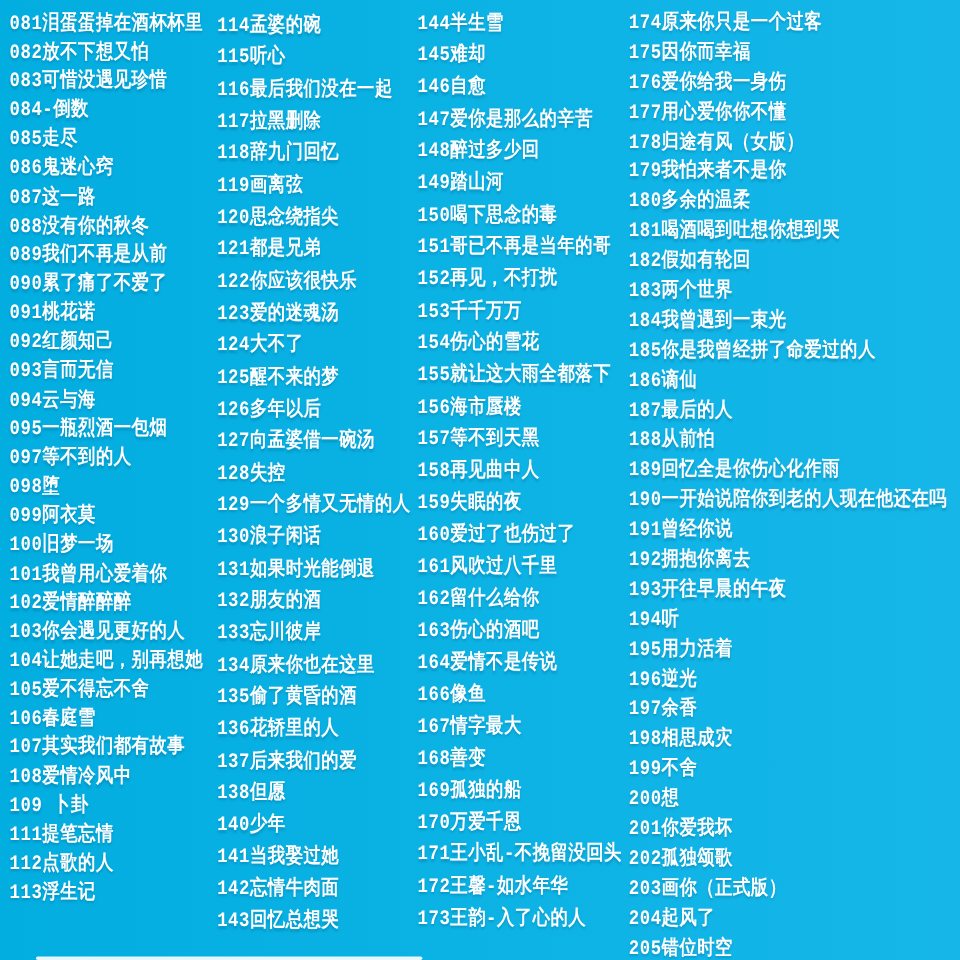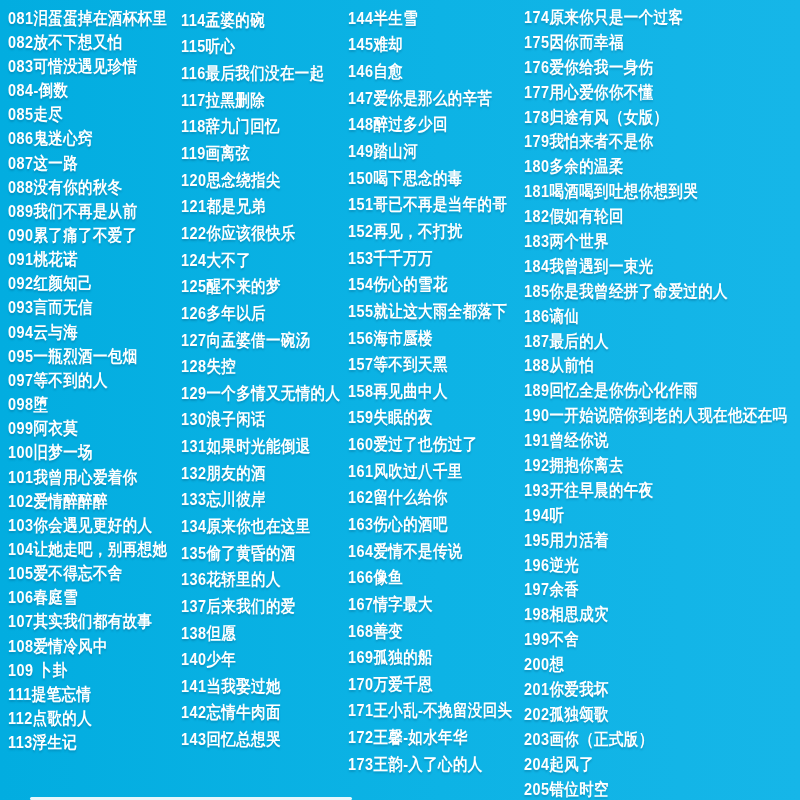--- a/index.html
+++ b/index.html
@@ -1,21 +1,21 @@
 <!DOCTYPE html>
 <html><head>
 <meta charset="utf-8">
 <style>
   html,body{margin:0;padding:0;}
   .page{
     position:relative;
     width:800px;height:800px;
     overflow:hidden;
     background:linear-gradient(90deg,#02ade0 0%,#0db3e5 55%,#16b6e8 100%);
-    font-family:Liberation Sans, sans-serif;
+    font-family:Liberation Mono, monospace;
   }
   .column{
     position:absolute;
   }
   .item{
     height:var(--rh);
     display:flex;
     align-items:center;
   }
   .txt{
@@ -159,20 +159,23 @@
       <div class="item">
         <span class="txt">120思念绕指尖</span>
       </div>
       <div class="item">
         <span class="txt">121都是兄弟</span>
       </div>
       <div class="item">
         <span class="txt">122你应该很快乐</span>
       </div>
       <div class="item">
+        <span class="txt">123爱的迷魂汤</span>
+      </div>
+      <div class="item">
         <span class="txt">124大不了</span>
       </div>
       <div class="item">
         <span class="txt">125醒不来的梦</span>
       </div>
       <div class="item">
         <span class="txt">126多年以后</span>
       </div>
       <div class="item">
         <span class="txt">127向孟婆借一碗汤</span>

